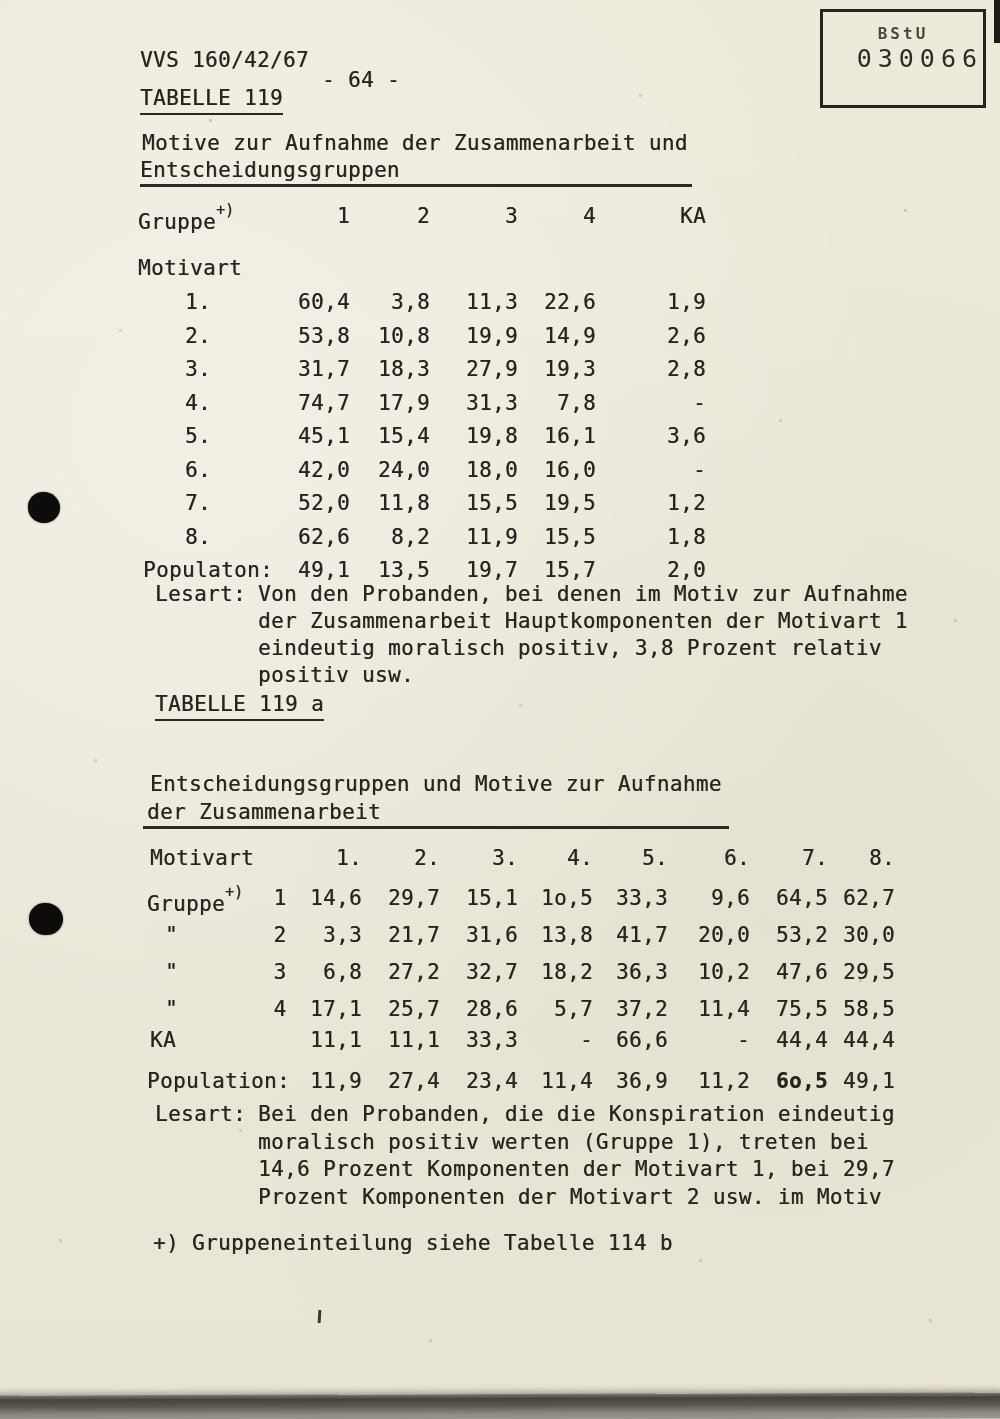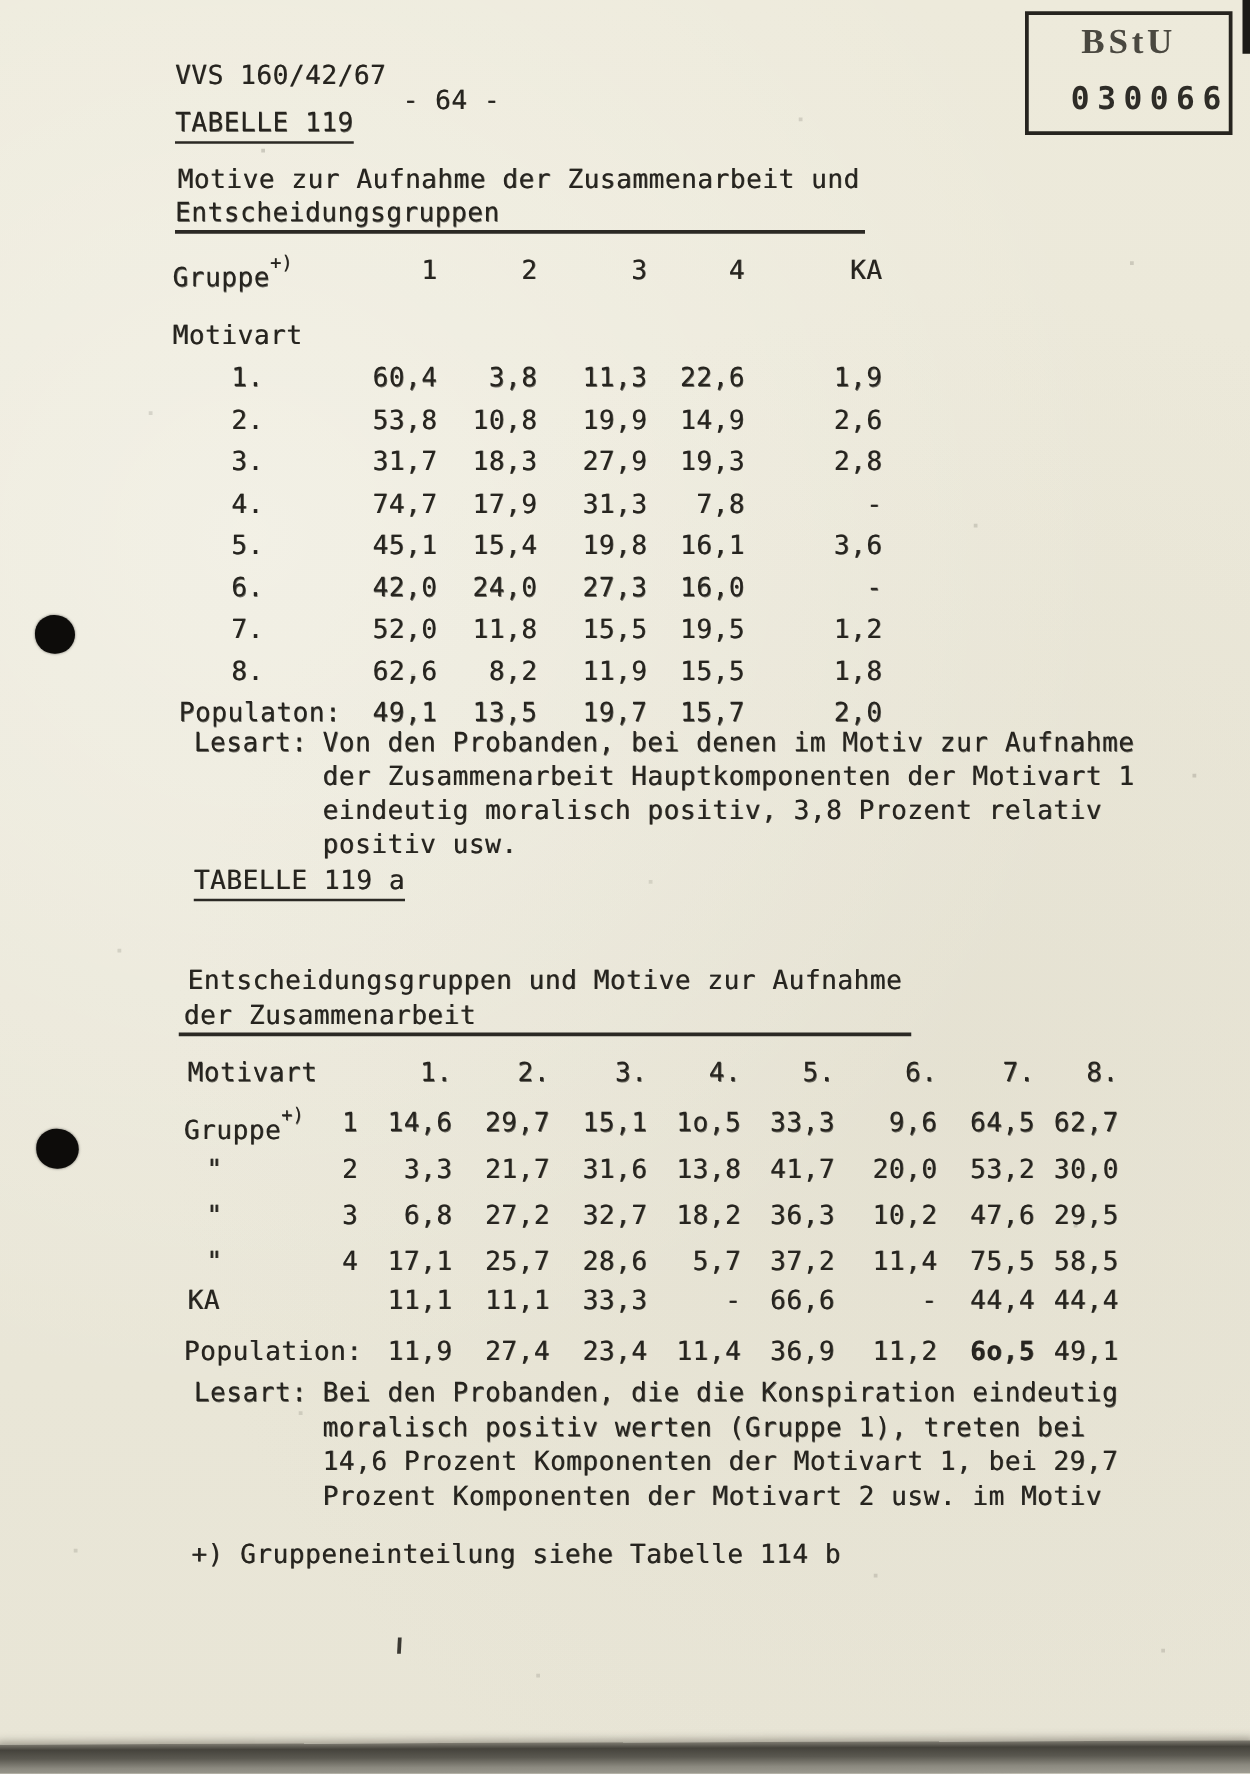--- a/index.html
+++ b/index.html
@@ -20,22 +20,22 @@
   .rule-under { border-bottom:3px solid #2b2924; }
   .title-underline { display:inline-block; border-bottom:2.5px solid #2b2924; padding-bottom:2px; }
   sup.tw { font-size:15px; position:relative; top:-6px; letter-spacing:0; }
 
   
   .stamp {
     position:absolute; left:820px; top:9px; width:160px; height:93px;
     border:3.5px solid #26241f; text-align:center;
     text-shadow:none; color:#3b3933;
   }
-  .stamp .org   { margin-top:9px;  font-size:28px; font-weight:bold; letter-spacing:3px; color:#4a4840;font-family:Liberation Serif, serif; }
-  .stamp .num   { margin-top:20px;  font-size:25px; font-weight:bold; letter-spacing:6px; color:#2e2c27; }
+  .stamp .org   { margin-top:9px;  font-size:16px; font-weight:bold; letter-spacing:3px; color:#4a4840; }
+  .stamp .num   { margin-top:0;  font-size:25px; font-weight:normal; letter-spacing:6px; color:#2e2c27; }
 
   
   table { border-collapse:collapse; table-layout:fixed; }
   td { padding:0; vertical-align:top; line-height:22px; white-space:pre; overflow:visible; }
   .num { text-align:right; }
 
   .t1 { position:absolute; left:138px; top:200px; width:568px; }
   .t1 .hd td { height:48px; padding-top:5px; }
   .t1 .sect td { height:34px; padding-top:4px; }
   .t1 .dr td { height:33.5px; }
@@ -155,21 +155,21 @@
       <td class="num">45,1</td>
       <td class="num">15,4</td>
       <td class="num">19,8</td>
       <td class="num">16,1</td>
       <td class="num">3,6</td>
     </tr>
     <tr class="dr">
       <td class="rowlab">6.</td>
       <td class="num">42,0</td>
       <td class="num">24,0</td>
-      <td class="num">27,3</td>
+      <td class="num">18,0</td>
       <td class="num">16,0</td>
       <td class="num">-</td>
     </tr>
     <tr class="dr">
       <td class="rowlab">7.</td>
       <td class="num">52,0</td>
       <td class="num">11,8</td>
       <td class="num">15,5</td>
       <td class="num">19,5</td>
       <td class="num">1,2</td>

